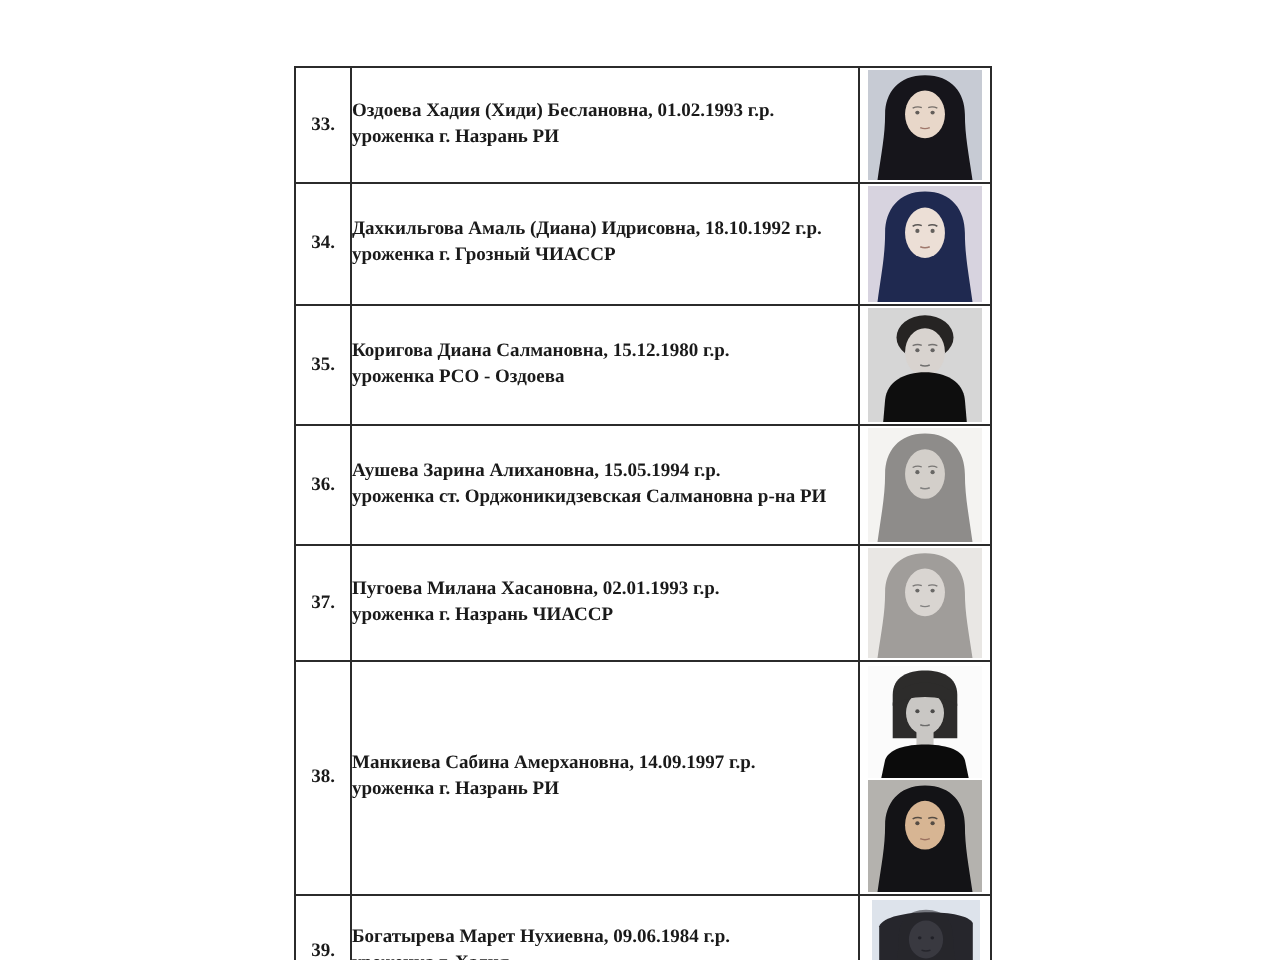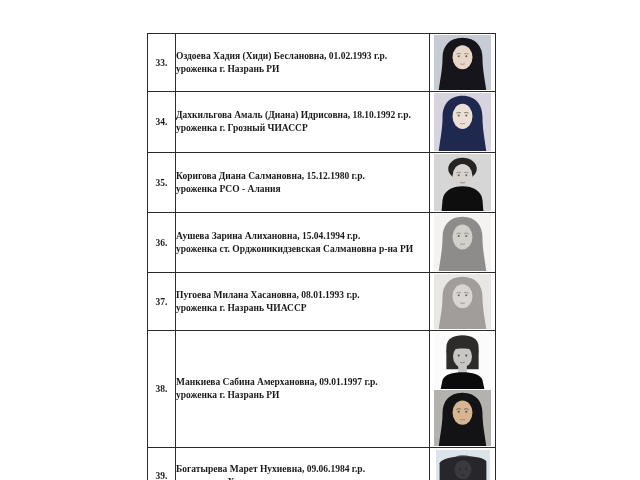--- a/index.html
+++ b/index.html
@@ -101,84 +101,84 @@
           <path d="M27.5,32.5 Q30,33.6 32.5,32.5" stroke="#8c5f52" stroke-width="0.8" fill="none" opacity="0.8"></path>
         </svg>
       </span>
     </td>
   </tr>
 
   <tr class="h35">
     <td class="num">35.</td>
     <td class="info">
       <div class="line">Коригова Диана Салмановна, 15.12.1980 г.р.</div>
-      <div class="line">уроженка РСО - Алания</div>
+      <div class="line">уроженка РСО - Оздоева</div>
     </td>
     <td class="shot">
       <span class="photo p35" style="--bg: #d6d6d6; --head: #262423; --face: #d8d3cf; --top: #0e0e0e;">
         <svg viewBox="0 0 60 62" preserveAspectRatio="none">
           <rect width="60" height="62" fill="var(--bg)"></rect>
           <ellipse cx="30" cy="16" rx="15" ry="12" fill="var(--head)"></ellipse>
           <ellipse cx="30" cy="24" rx="10.5" ry="13" fill="var(--face)"></ellipse>
           <path d="M8,62 L9,50 C10,40 19,35 30,35 C41,35 50,40 51,50 L52,62 Z" fill="var(--top)"></path>
           <circle cx="26" cy="23" r="1.1" fill="#333" opacity="0.7"></circle>
               <circle cx="34" cy="23" r="1.1" fill="#333" opacity="0.7"></circle>
           <path d="M23.5,20.5 Q26,19.3 28.3,20.3 M31.7,20.3 Q34,19.3 36.5,20.5" stroke="#333" stroke-width="0.7" fill="none" opacity="0.6"></path>
           <path d="M27.5,31 Q30,32 32.5,31" stroke="#555" stroke-width="0.8" fill="none" opacity="0.8"></path>
         </svg>
       </span>
     </td>
   </tr>
 
   <tr class="h36">
     <td class="num">36.</td>
     <td class="info">
-      <div class="line">Аушева Зарина Алихановна, 15.04.1994 г.р.</div>
+      <div class="line">Аушева Зарина Алихановна, 15.05.1994 г.р.</div>
       <div class="line">уроженка ст. Орджоникидзевская Салмановна р-на РИ</div>
     </td>
     <td class="shot">
       <span class="photo p36" style="--bg: #f4f3f1; --head: #8e8c8a; --face: #d3cfca; --top: #8e8c8a;">
         <svg viewBox="0 0 60 62" preserveAspectRatio="none">
           <rect width="60" height="62" fill="var(--bg)"></rect>
           <path d="M30,3 C16,3 9,13 9,25 C9,37 7,47 5,62 L55,62 C53,47 51,37 51,25 C51,13 44,3 30,3 Z" fill="var(--head)"></path>
           <ellipse cx="30" cy="25" rx="10.5" ry="13.5" fill="var(--face)"></ellipse>
           <circle cx="26" cy="24" r="1.1" fill="#3a3a3a" opacity="0.7"></circle>
               <circle cx="34" cy="24" r="1.1" fill="#3a3a3a" opacity="0.7"></circle>
           <path d="M23.5,21.5 Q26,20.2 28.3,21.2 M31.7,21.2 Q34,20.2 36.5,21.5" stroke="#3a3a3a" stroke-width="0.7" fill="none" opacity="0.6"></path>
           <path d="M27.5,32.5 Q30,33.6 32.5,32.5" stroke="#6b6b6b" stroke-width="0.8" fill="none" opacity="0.8"></path>
         </svg>
       </span>
     </td>
   </tr>
 
   <tr class="h37">
     <td class="num">37.</td>
     <td class="info">
-      <div class="line">Пугоева Милана Хасановна, 08.01.1993 г.р.</div>
+      <div class="line">Пугоева Милана Хасановна, 02.01.1993 г.р.</div>
       <div class="line">уроженка г. Назрань ЧИАССР</div>
     </td>
     <td class="shot">
       <span class="photo p37" style="--bg: #e9e7e4; --head: #a09d9a; --face: #d9d5d1; --top: #a09d9a;">
         <svg viewBox="0 0 60 62" preserveAspectRatio="none">
           <rect width="60" height="62" fill="var(--bg)"></rect>
           <path d="M30,3 C16,3 9,13 9,25 C9,37 7,47 5,62 L55,62 C53,47 51,37 51,25 C51,13 44,3 30,3 Z" fill="var(--head)"></path>
           <ellipse cx="30" cy="25" rx="10.5" ry="13.5" fill="var(--face)"></ellipse>
           <circle cx="26" cy="24" r="1.1" fill="#3a3a3a" opacity="0.7"></circle>
               <circle cx="34" cy="24" r="1.1" fill="#3a3a3a" opacity="0.7"></circle>
           <path d="M23.5,21.5 Q26,20.2 28.3,21.2 M31.7,21.2 Q34,20.2 36.5,21.5" stroke="#3a3a3a" stroke-width="0.7" fill="none" opacity="0.6"></path>
           <path d="M27.5,32.5 Q30,33.6 32.5,32.5" stroke="#6b6b6b" stroke-width="0.8" fill="none" opacity="0.8"></path>
         </svg>
       </span>
     </td>
   </tr>
 
   <tr class="h38">
     <td class="num">38.</td>
     <td class="info">
-      <div class="line">Манкиева Сабина Амерхановна, 09.01.1997 г.р.</div>
+      <div class="line">Манкиева Сабина Амерхановна, 14.09.1997 г.р.</div>
       <div class="line">уроженка г. Назрань РИ</div>
     </td>
     <td class="shot">
       <span class="photo p38a stack" style="--bg: #fbfbfb; --head: #2d2c2b; --face: #c9c7c4; --top: #0b0b0b;">
         <svg viewBox="0 0 60 62" preserveAspectRatio="none">
           <rect width="60" height="62" fill="var(--bg)"></rect>
           <path d="M13,40 L13,16 C13,6 21,2.5 30,2.5 C39,2.5 47,6 47,16 L47,40 Z" fill="var(--head)"></path>
           <ellipse cx="30" cy="26" rx="10" ry="12" fill="var(--face)"></ellipse>
           <path d="M13,22 C13,5 47,5 47,22 C40,15.5 20,15.5 13,22 Z" fill="var(--head)"></path>
           <rect x="25.5" y="35" width="9" height="10" fill="var(--face)"></rect>

